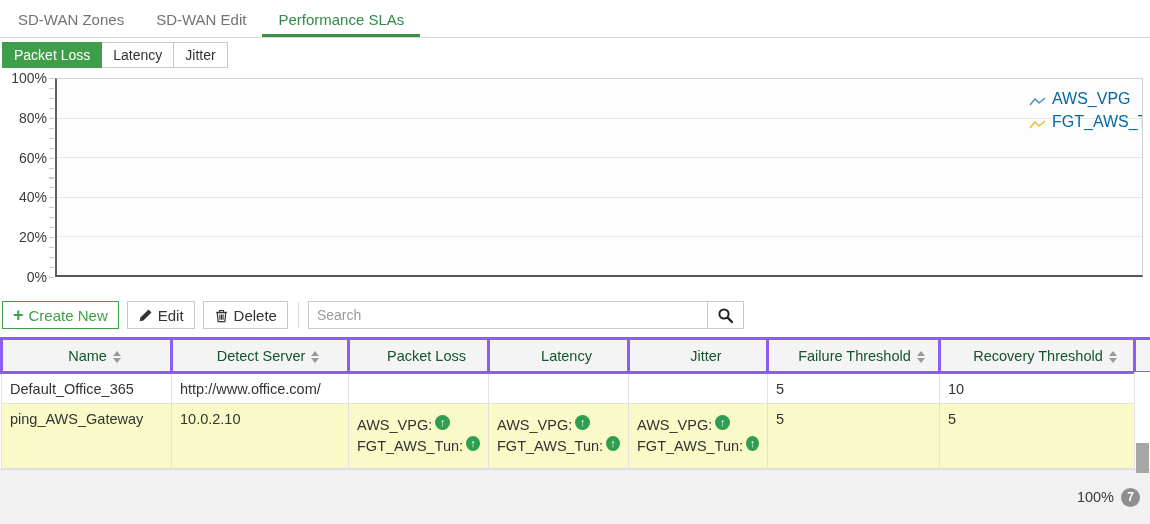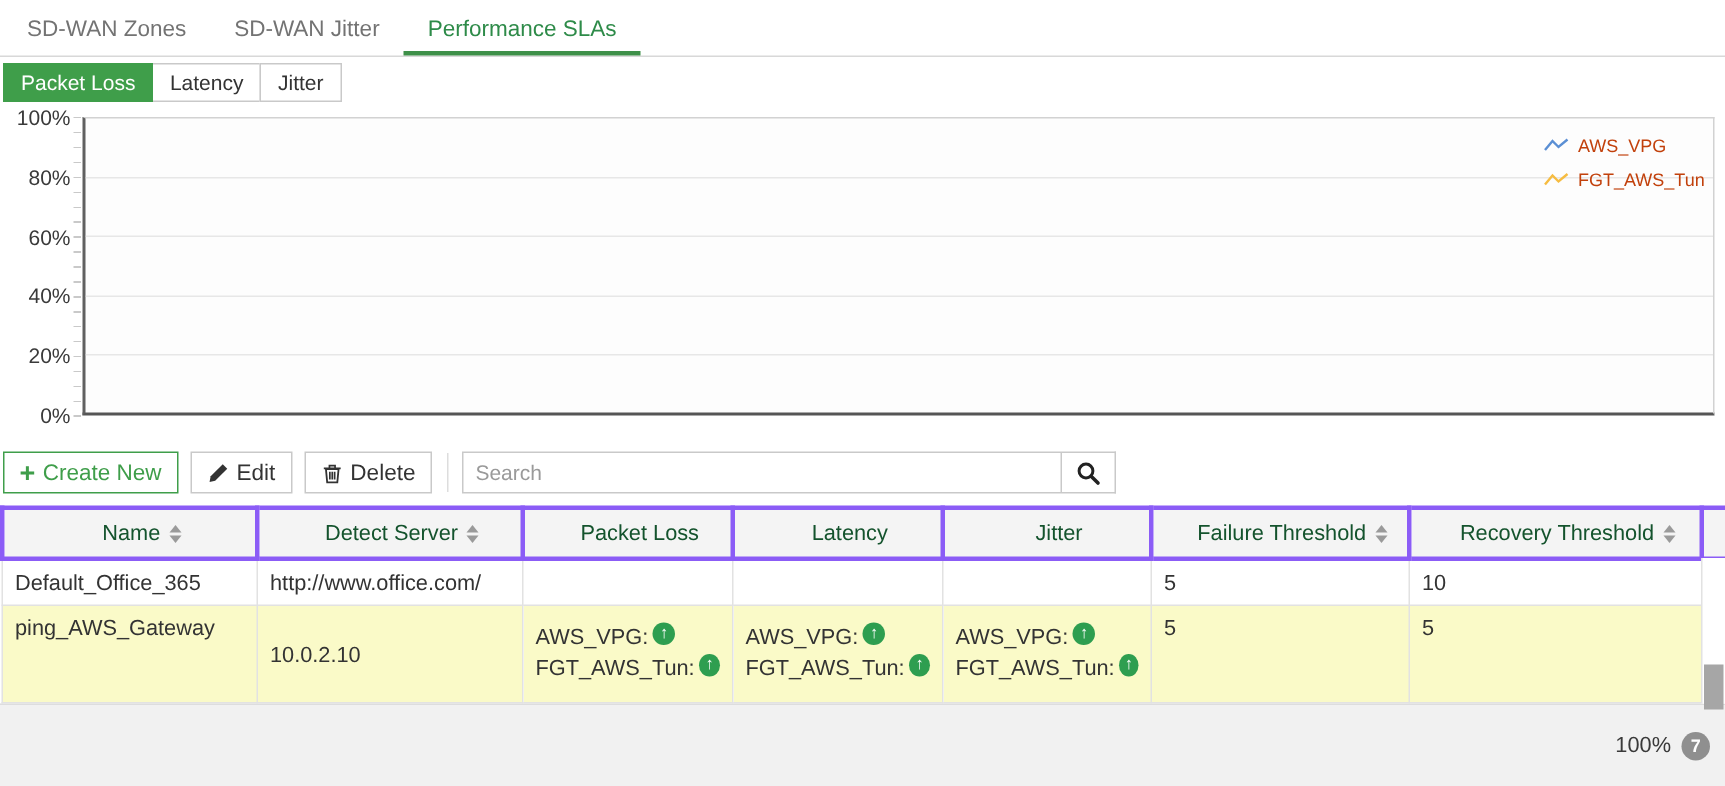--- a/index.html
+++ b/index.html
@@ -21,21 +21,21 @@
   
   .chart-section { position:relative; height:209px; margin-top:2px; flex:0 0 auto; }
   .plot { position:absolute; left:55px; right:7px; top:8px; bottom:2px; background:#fdfdfd;
     border:1px solid #d2d2d2; border-left:2px solid #606060; border-bottom:2px solid #555; overflow:hidden; }
   .gridline { position:absolute; left:0; right:0; height:1px; background:#e7e7e7; }
   .gridline.g20 { top:20%; } .gridline.g40 { top:40%; } .gridline.g60 { top:60%; } .gridline.g80 { top:80%; }
   .ytick-label { position:absolute; left:0; width:47px; text-align:right; font-size:14px; color:#3a3a3a; transform:translateY(-50%); }
   .minor-ticks { position:absolute; left:49px; top:8px; width:5px; height:200px;
     background:repeating-linear-gradient(to bottom,#c9c9c9 0 1px,transparent 1px 9.95px); }
   .legend { position:absolute; top:6px; right:0; width:113px; overflow:hidden; }
-  .legend-item { display:flex; align-items:center; height:23px; white-space:nowrap; font-size:12px; color:#c2410c; }
+  .legend-item { display:flex; align-items:flex-end; height:23px; white-space:nowrap; font-size:16px; color:#0369a1; }
   .legend-marker { flex:0 0 auto; margin-right:5px; }
 
   
   .toolbar { display:flex; align-items:center; margin-top:21px; padding-left:2px; height:30px; flex:0 0 auto; }
   .btn { display:inline-flex; align-items:center; gap:5px; height:28px; padding:0 10px; background:#fff;
     border:1px solid #c9c9c9; font-size:15px; color:#333; cursor:pointer; }
   .btn + .btn { margin-left:8px; }
   .btn-create { border-color:#3f9e4a; color:#3f9e4a; }
   .plus-glyph { font-size:18px; font-weight:bold; line-height:1; color:#3f9e4a; }
   .tb-sep { width:1px; height:26px; background:#ddd; margin:0 9px 0 10px; }
@@ -66,21 +66,21 @@
   .footer { flex:1 1 auto; background:#f1f1f1; border-top:1px solid #ddd; display:flex; align-items:center; justify-content:flex-end; gap:7px; padding-right:10px; }
   .zoom-level { font-size:14.5px; color:#3a3a3a; cursor:pointer; }
   .count-badge { display:inline-flex; align-items:center; justify-content:center; width:19px; height:19px; border-radius:50%;
     background:#8f8f8f; color:#fff; font-size:12px; font-weight:bold; }
 </style>
 </head>
 <body>
 
 <div class="tabbar">
   <div class="tab">SD-WAN Zones</div>
-  <div class="tab">SD-WAN Jitter</div>
+  <div class="tab">SD-WAN Edit</div>
   <div class="tab active">Performance SLAs</div>
 </div>
 
 <div class="subtabs">
   <div class="subtab active">Packet Loss</div>
   <div class="subtab">Latency</div>
   <div class="subtab">Jitter</div>
 </div>
 
 <div class="chart-section">
@@ -197,21 +197,21 @@
         <td>http://www.office.com/</td>
         <td></td>
         <td></td>
         <td></td>
         <td>5</td>
         <td>10</td>
         <td class="filler"></td>
       </tr>
       <tr class="t-row tall highlight">
         <td style="vertical-align:top;padding-top:7px;">ping_AWS_Gateway</td>
-        <td style="vertical-align:top;padding-top:25px;margin-top:24px;">10.0.2.10</td>
+        <td style="vertical-align:top;padding-top:7px;margin-top:24px;">10.0.2.10</td>
         <td>
           <div class="metric-line">
               <span>AWS_VPG:</span>
               <span class="up-icon">↑</span>
             </div>
           <div class="metric-line">
               <span>FGT_AWS_Tun:</span>
               <span class="up-icon">↑</span>
             </div>
         </td>

